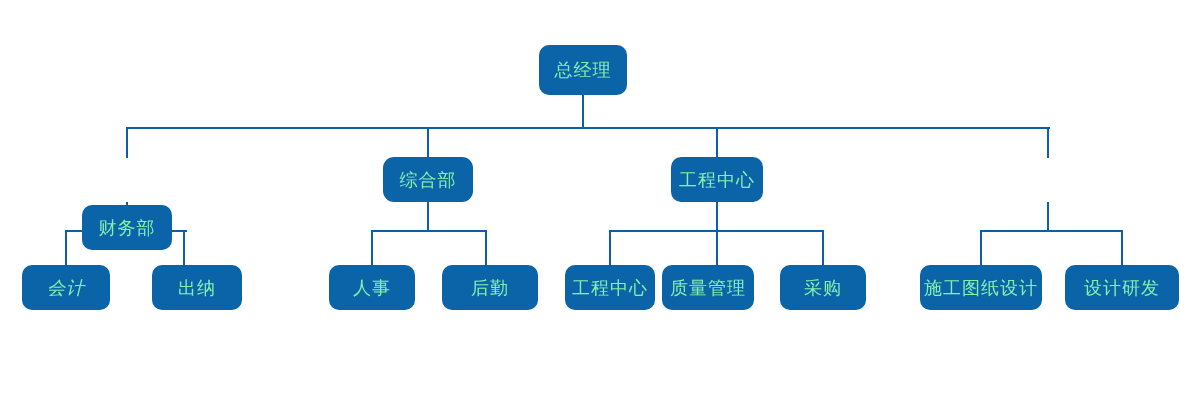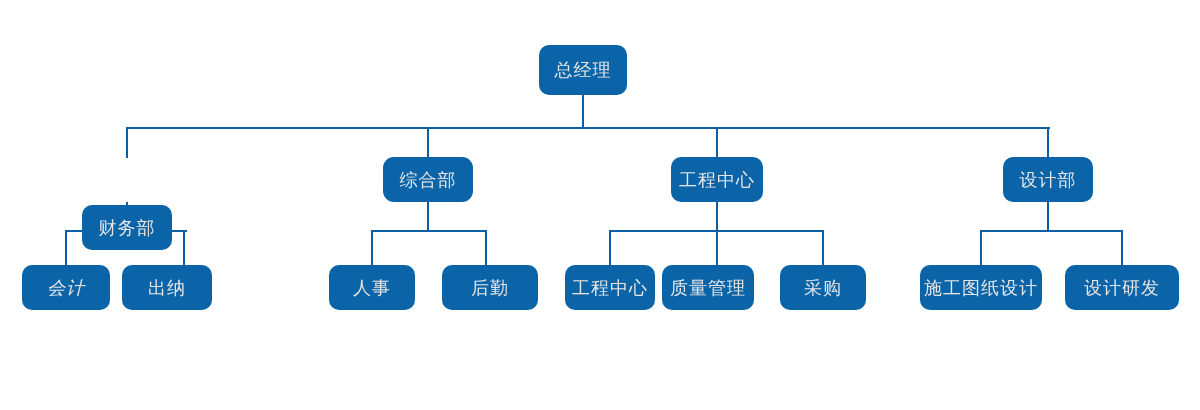--- a/index.html
+++ b/index.html
@@ -15,21 +15,21 @@
   .org-chart {
     position: relative;
     width: 1200px;
     height: 410px;
     background: #ffffff;
     overflow: hidden;
   }
   .node {
     position: absolute;
     background: #0b64a8;
-    color: #e5e5e5;
+    color: #86efac;
     border-radius: 10px;
     display: flex;
     align-items: center;
     justify-content: center;
     font-size: 18px;
     font-weight: 500;
     letter-spacing: 1px;
     white-space: nowrap;
     box-sizing: border-box;
   }
@@ -46,21 +46,21 @@
   
   .lvl2 { top: 157px; height: 45px; }
   .n-finance     { left: 82px;   width: 90px; margin-top: 48px; }
   .n-general     { left: 383px;  width: 90px; border-radius: 11px; }
   .n-engineering { left: 671px;  width: 92px; }
   .n-design      { left: 1003px; width: 90px; }
 
   
   .lvl3 { top: 265px; height: 45px; }
   .n-accounting  { left: 22px;   width: 88px; font-style: italic;  }
-  .n-cashier     { left: 122px;  width: 90px;  }
+  .n-cashier     { left: 152px;  width: 90px;  }
   .n-hr          { left: 329px;  width: 86px;  }
   .n-logistics   { left: 442px;  width: 96px;  }
   .n-geneng      { left: 565px;  width: 90px;  }
   .n-quality     { left: 662px;  width: 92px;  }
   .n-procurement { left: 780px;  width: 86px;  }
   .n-drawing     { left: 920px;  width: 122px; }
   .n-rd          { left: 1065px; width: 114px; }
 
   
   .c-root-stem   { left: 582px;  top: 95px;  height: 34px; }
@@ -126,21 +126,20 @@
   <div class="line vline c-des-stem"></div>
   <div class="line hline c-des-bus"></div>
   <div class="line vline c-des-drop-1"></div>
   <div class="line vline c-des-drop-2"></div>
 
   <div class="node n-root">总经理</div>
 
   <div class="node lvl2 n-finance">财务部</div>
   <div class="node lvl2 n-general">综合部</div>
   <div class="node lvl2 n-engineering">工程中心</div>
-  <div class="node lvl2 n-design">设计部</div>
 
   <div class="node lvl3 n-accounting">会计</div>
   <div class="node lvl3 n-cashier">出纳</div>
   <div class="node lvl3 n-hr">人事</div>
   <div class="node lvl3 n-logistics">后勤</div>
   <div class="node lvl3 n-geneng">工程中心</div>
   <div class="node lvl3 n-quality">质量管理</div>
   <div class="node lvl3 n-procurement">采购</div>
   <div class="node lvl3 n-drawing">施工图纸设计</div>
   <div class="node lvl3 n-rd">设计研发</div>

